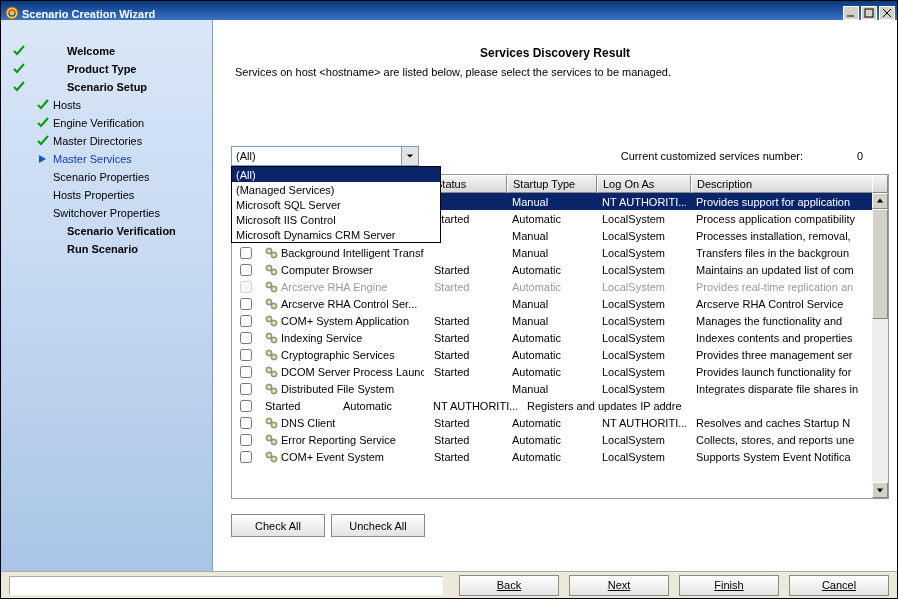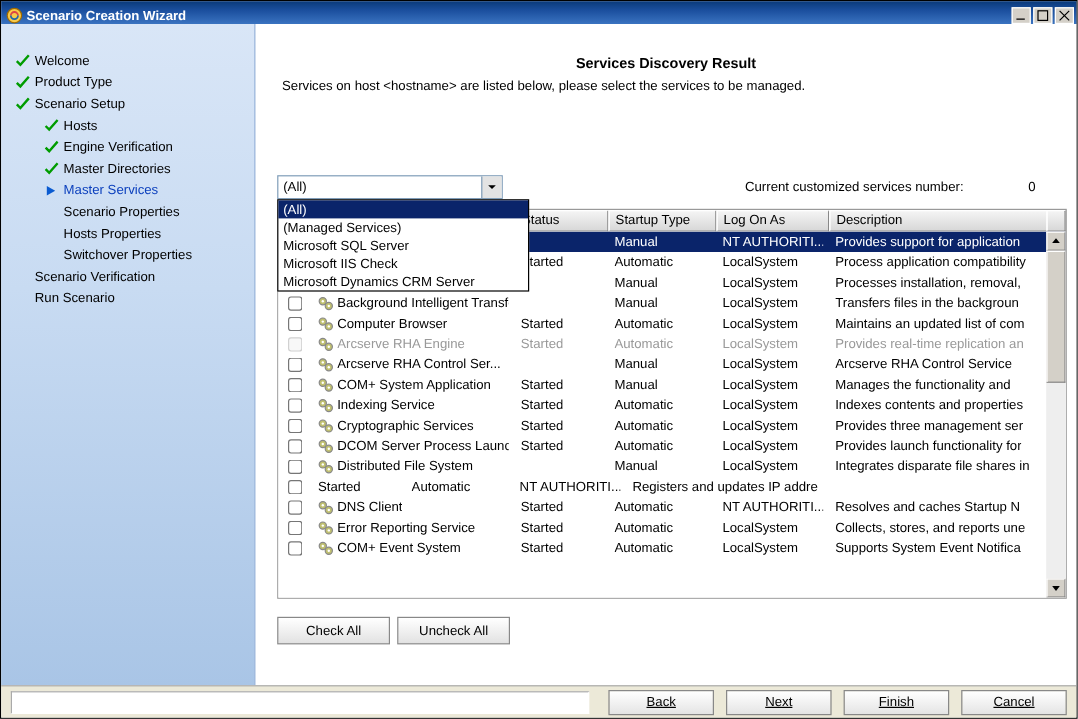--- a/index.html
+++ b/index.html
@@ -10,21 +10,21 @@
   .titlebar .ticon svg{width:14px;height:14px}
   .titlebar .title { flex:1; font-size:11px; }
   .titlebar .wbtns { display:flex; gap:0; }
   .titlebar .wbtn { width:16px; height:14px; border:1px solid #fff; background:#d4d0c8; display:flex; align-items:center; justify-content:center; margin-left:2px; }
   .titlebar .wbtn svg{width:10px;height:10px}
   .body { display:flex; height:calc(100% - 19px - 27px); }
   .sidebar { width:212px; background:linear-gradient(to bottom,#d9e6f7 0,#c8dbf2 40%,#a9c5e6); padding:22px 6px 6px 10px; border-right:1px solid #7a9ecf; }
   .sb-item { display:flex; align-items:center; padding:2px 0 2px 0; cursor:pointer; height:18px; }
   .sb-sub  { padding-left:24px; }
   .sb-item .mk { width:16px; display:inline-flex; justify-content:center; margin-right:2px; }
-  .sb-item.bold { font-weight:normal; }
+  .sb-item.bold { font-weight:bold;gap:38px; }
   .check-green svg path{stroke:#009c00;stroke-width:2;fill:none}
   .arrow-blue svg path{fill:#0a5bd1}
   .main { flex:1; background:#fff; position:relative; }
   .hdr-box { position:absolute; left:18px; right:18px; top:16px; background:#fff; }
   .hdr-title { text-align:center; font-weight:bold; font-size:12px; padding:10px 0 6px 0; }
   .hdr-text { padding:0 4px 14px 4px; }
   .content { position:absolute; left:18px; right:0; top:126px; bottom:20px; }
   .row1 { display:flex; align-items:center; padding-right:30px; }
   .combo { width:188px; height:20px; display:flex; border:1px solid #7f9db9; background:#fff; }
   .combo span { flex:1; padding:2px 4px; display:flex; align-items:center; }
@@ -54,21 +54,21 @@
   .td.c1 .svc-icon{width:14px;height:14px;margin-right:2px;display:inline-flex;align-items:center;justify-content:center;flex:none}
   .td.c1 .svc-icon svg{width:14px;height:14px}
   .grow.disabled{color:#999}
   .vsb { position:absolute; right:0; top:0; bottom:0; width:16px; background:#eee; display:flex; flex-direction:column; }
   .vsb .ar{height:16px;border:1px solid #fff;border-right-color:#888;border-bottom-color:#888;background:#d4d0c8;display:flex;align-items:center;justify-content:center}
   .vsb .track{flex:1;background:#eee;position:relative}
   .vsb .thumb{position:absolute;left:0;right:0;top:0;height:110px;background:#d4d0c8;border:1px solid #fff;border-right-color:#888;border-bottom-color:#888}
   .btn-row { position:absolute; left:0; bottom:14px; display:flex; gap:6px; }
   .btn { min-width:94px; height:23px; border:1px solid #888; background:linear-gradient(#fff,#e2e2e2); display:flex; align-items:center; justify-content:center; padding:0 12px; cursor:pointer; }
   .footer { position:absolute; left:0; right:0; bottom:0; height:27px; border-top:1px solid #aaa; background:#ece9d8; display:flex; align-items:center; padding:0 8px; gap:10px; }
-  .footer .fbtn { width:88px; height:21px; border:1px solid #888; background:linear-gradient(#fff,#e4e4e4); display:flex; align-items:center; justify-content:center; text-decoration:underline; cursor:pointer; }
+  .footer .fbtn { width:100px; height:21px; border:1px solid #888; background:linear-gradient(#fff,#e4e4e4); display:flex; align-items:center; justify-content:center; text-decoration:underline; cursor:pointer; }
   .footer .lead { flex:1; height:19px; border:1px solid #fff; border-top-color:#aaa; border-left-color:#aaa; margin-right:6px; background:#fff;}
   .titlebar .wbtn.min path, .titlebar .wbtn.max rect, .titlebar .wbtn.close path { stroke:#000; stroke-width:1; fill:none; }
   .clip { text-overflow:clip; overflow:hidden; white-space:nowrap; }
   .combo-wrap{position:relative}
 </style>
 </head>
 <body>
 
 <div class="window">
   <div class="titlebar">
@@ -193,21 +193,21 @@
               <div class="cbtn">
                   <svg viewBox="0 0 10 10">
                     <path d="M1 3 L5 7 L9 3" fill="#000"></path>
                   </svg>
                 </div>
             </div>
             <div class="dropdown" id="dropdown">
                 <div class="opt sel">(All)</div>
                 <div class="opt">(Managed Services)</div>
                 <div class="opt">Microsoft SQL Server</div>
-                <div class="opt">Microsoft IIS Check</div>
+                <div class="opt">Microsoft IIS Control</div>
                 <div class="opt">Microsoft Dynamics CRM Server</div>
               </div>
           </div>
           <span class="lbl">Current customized services number:</span>
           <span class="num">0</span>
         </div>
 
         <div class="grid-wrap">
           <div class="ghdr">
             <div class="th c0"></div>

